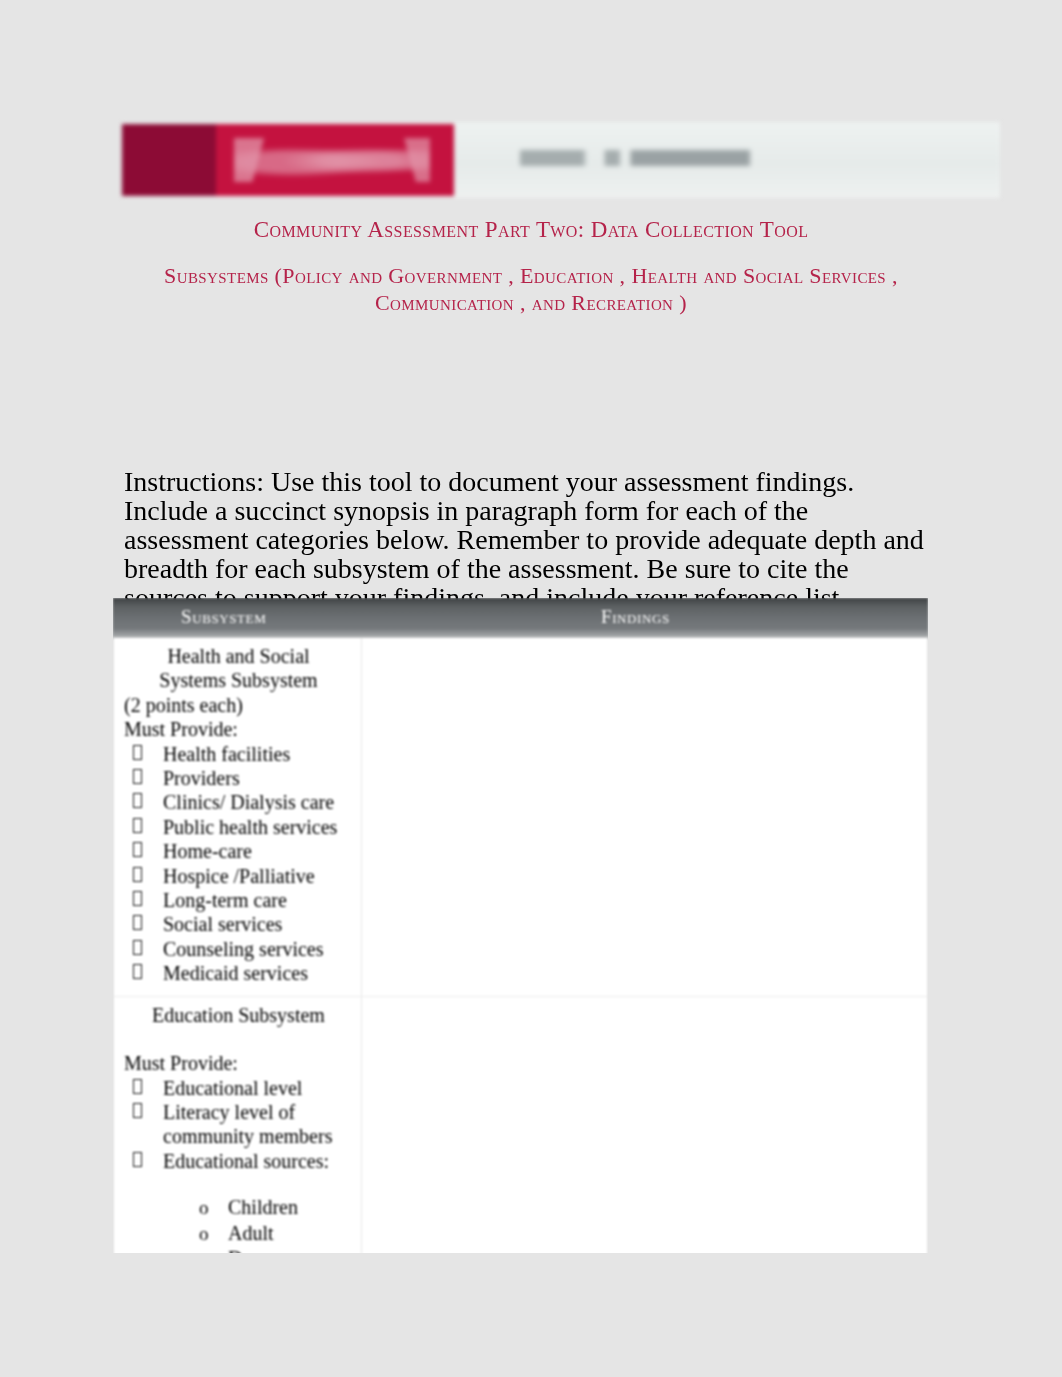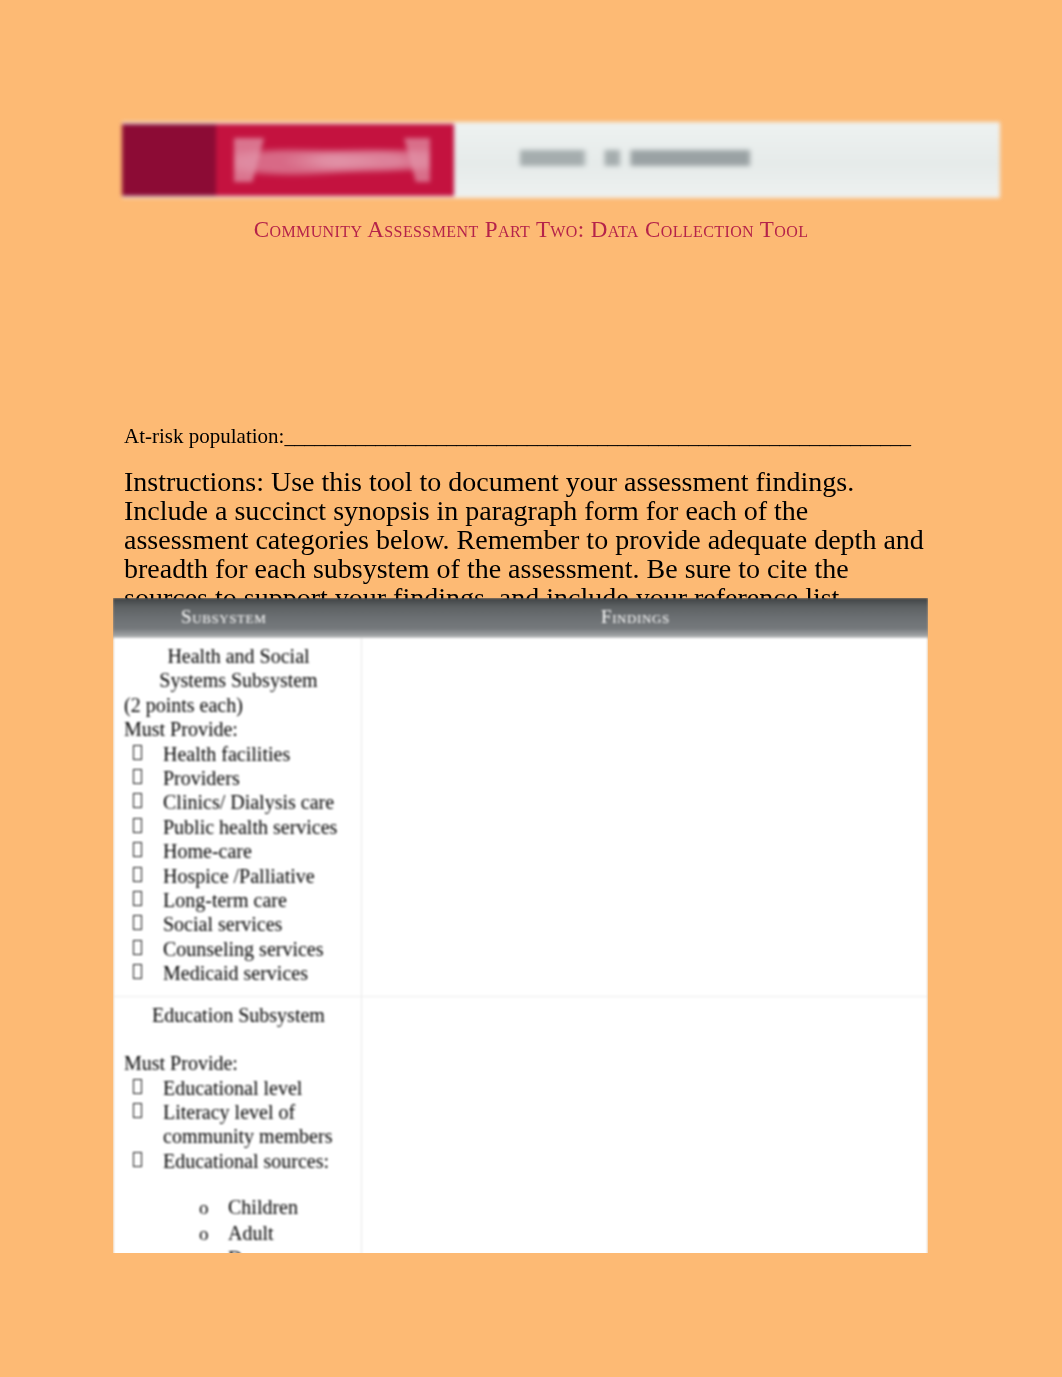--- a/index.html
+++ b/index.html
@@ -15,21 +15,21 @@
     overflow: hidden;
     position: relative;
   }
 
   .page {
     position: absolute;
     left: 0;
     top: 0;
     width: 1062px;
     height: 1377px;
-    background: #fdba74;
+    background: #e5e5e5;
   }
 
   
   .letterhead {
     position: absolute;
     left: 122px;
     top: 122px;
     width: 878px;
     height: 76px;
     filter: blur(2.2px);
@@ -264,26 +264,24 @@
       <div class="lh-right-text"></div>
     </div>
     <div class="lh-block">
       <div class="lh-block-dark"></div>
       <div class="lh-mark"></div>
     </div>
   </div>
 
   <div class="doc-title">Community Assessment Part Two: Data Collection Tool</div>
 
-
-
-
-  <div class="field field-atrisk">
-    <span>At-risk population:</span><span class="rule">______________________________________________________________</span>
-  </div>
+  <div class="doc-subtitle">Subsystems (Policy and Government , Education , Health  and Social  Services , Communication  , and Recreation  )</div>
+
+
+
 
   <div class="instructions">Instructions:   Use this tool to document your assessment findings.  Include a succinct synopsis in paragraph form for each of the assessment categories below.  Remember to provide adequate depth and breadth for each subsystem of the assessment.  Be sure to cite the sources to support your findings, and include your reference list.</div>
 
   <div class="tbl">
     <div class="tbl-inner">
 
       <div class="tbl-head">
         <span class="th th-subsystem">Subsystem</span>
         <span class="th th-findings">Findings</span>
       </div>

